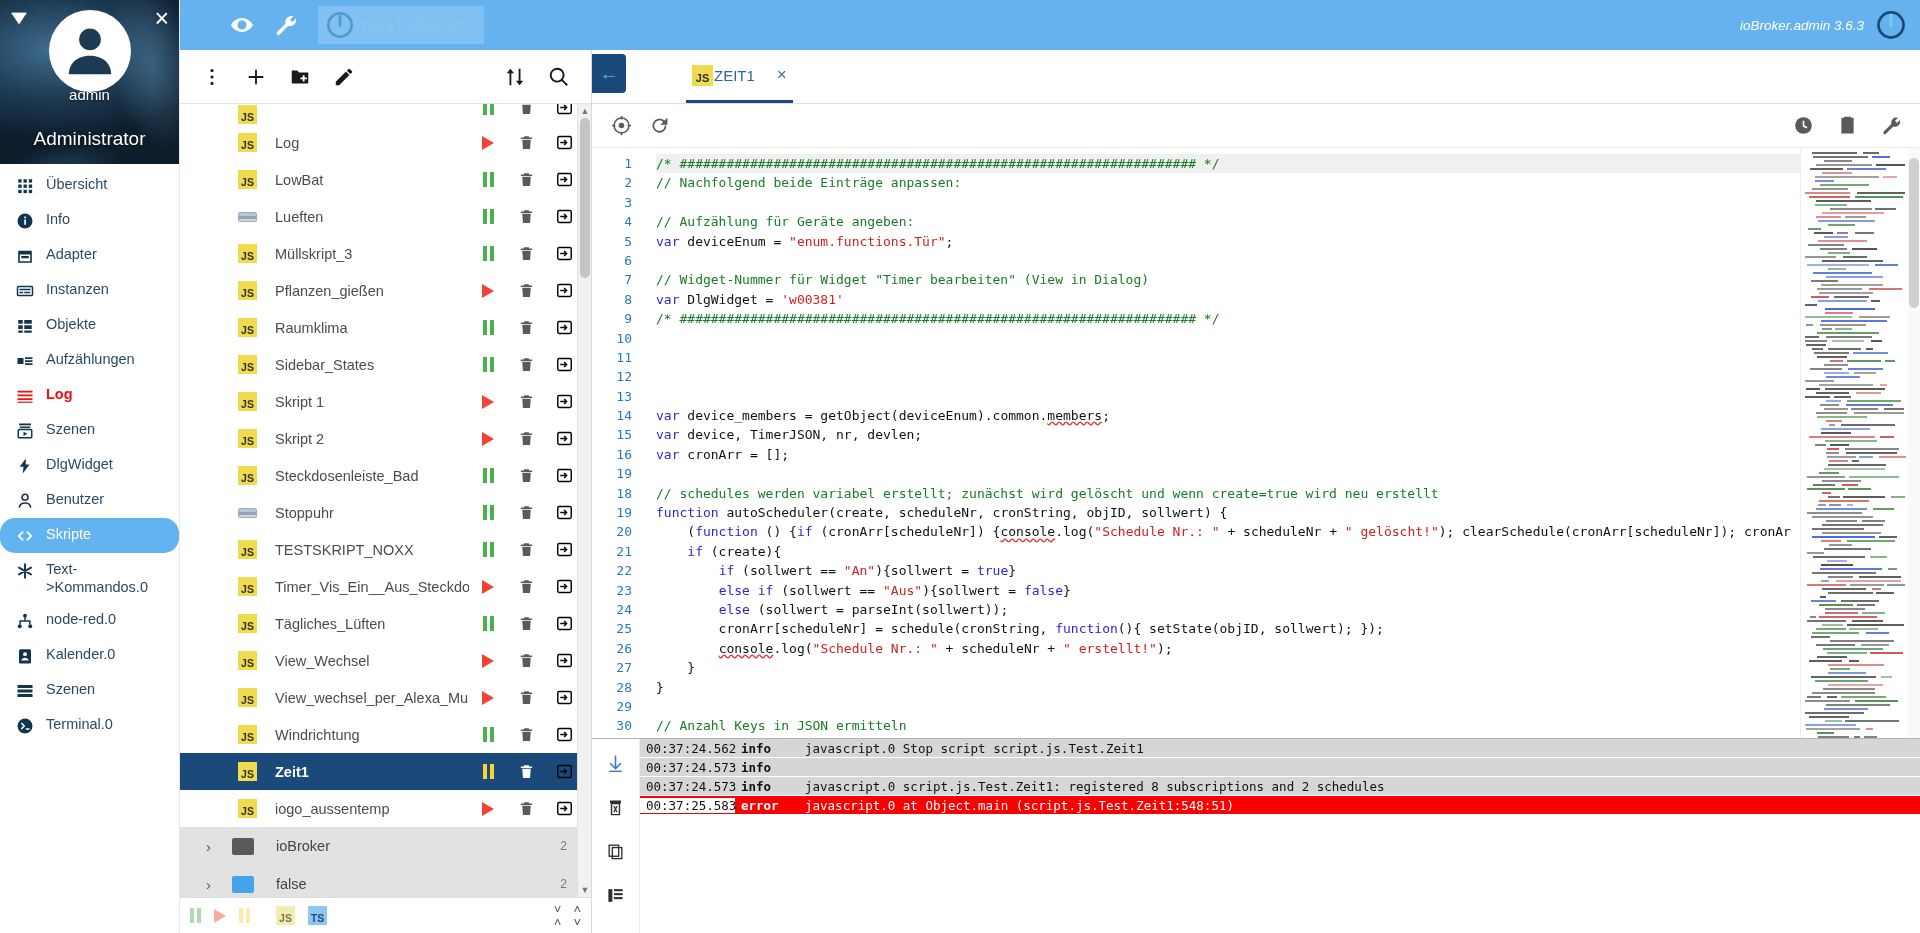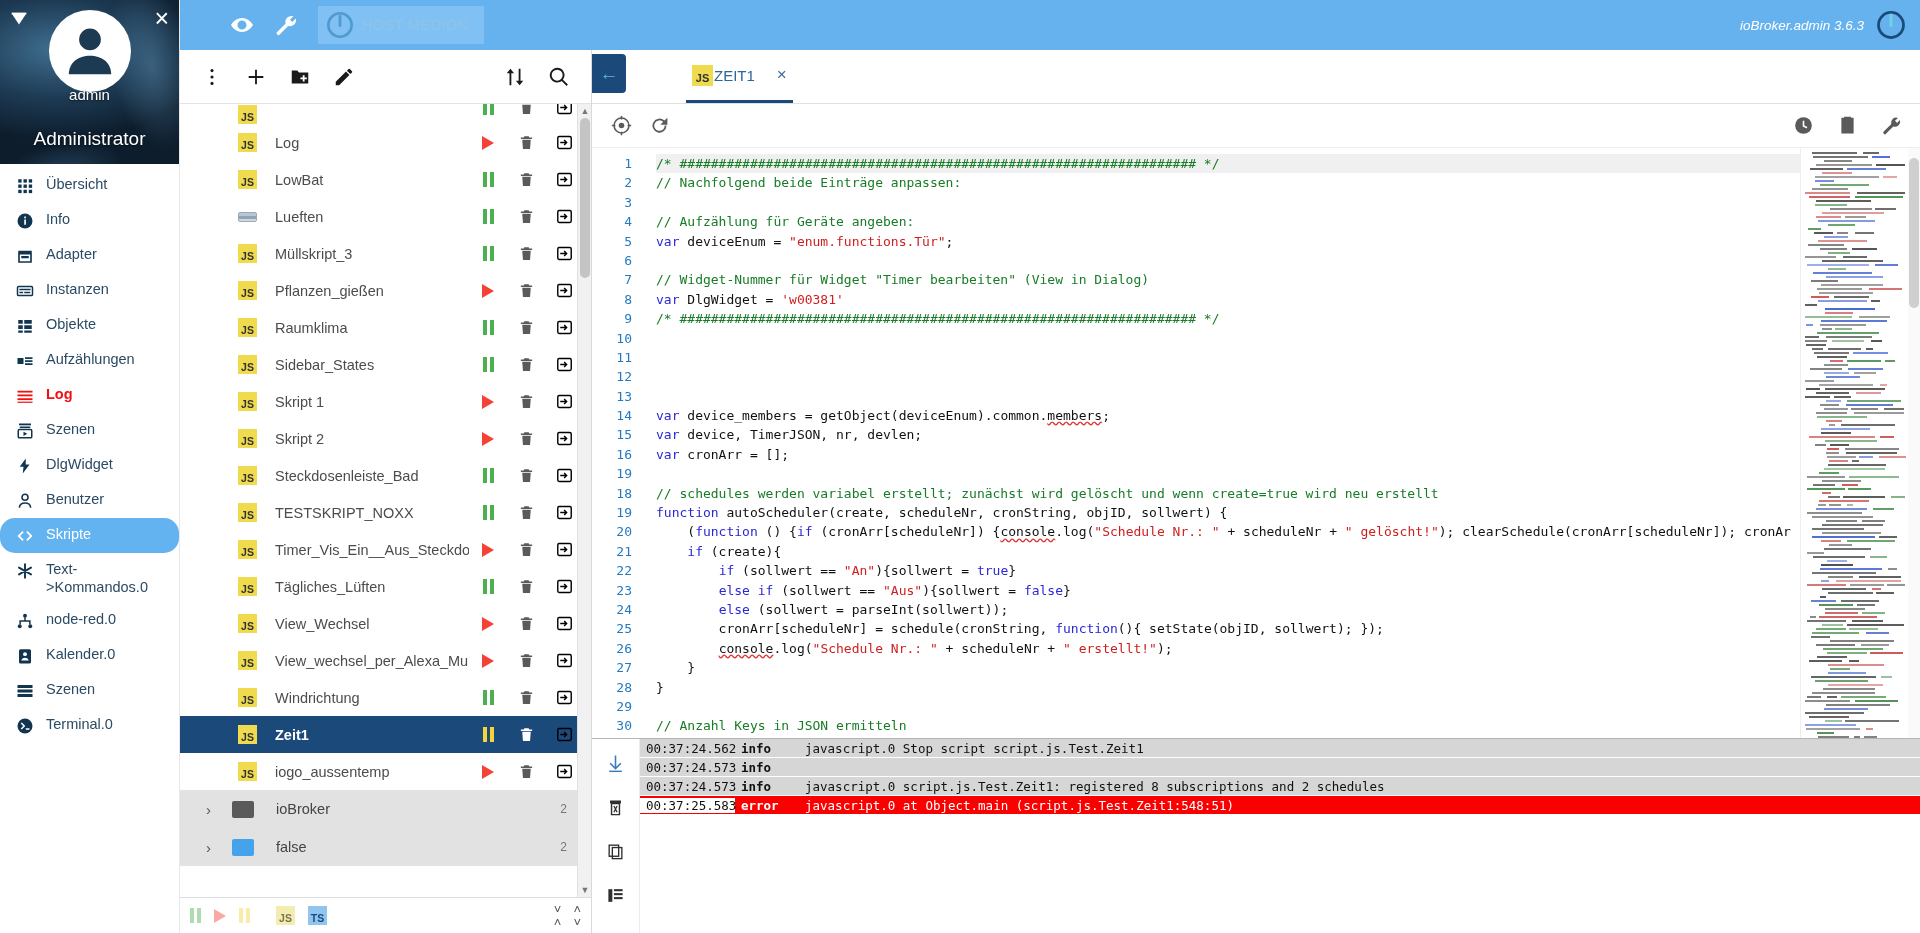--- a/index.html
+++ b/index.html
@@ -731,20 +731,43 @@
                     <svg viewBox="0 0 24 24">
                       <rect x="2.5" y="3.5" width="19" height="17" rx="2" fill="none" stroke="currentColor" stroke-width="2"></rect>
                       <path d="M6 12h9M11.5 8.5L15 12l-3.5 3.5" fill="none" stroke="currentColor" stroke-width="2"></path>
                     </svg>
                   </span>
                 </div>
               </div>
               <div class="row">
                 <span class="jsicon">JS</span>
                 <span class="name">Steckdosenleiste_Bad</span>
+                <div class="actions">
+                  <span class="act">
+                    <span class="pause">
+                      <i></i>
+                      <i></i>
+                    </span>
+                  </span>
+                  <span class="act">
+                    <svg viewBox="0 0 24 24">
+                      <path d="M9 3h6l1 2h4v2H4V5h4zM6 8h12l-1 13H7z"></path>
+                    </svg>
+                  </span>
+                  <span class="act">
+                    <svg viewBox="0 0 24 24">
+                      <rect x="2.5" y="3.5" width="19" height="17" rx="2" fill="none" stroke="currentColor" stroke-width="2"></rect>
+                      <path d="M6 12h9M11.5 8.5L15 12l-3.5 3.5" fill="none" stroke="currentColor" stroke-width="2"></path>
+                    </svg>
+                  </span>
+                </div>
+              </div>
+              <div class="row">
+                <span class="blkicon"></span>
+                <span class="name">Stoppuhr</span>
                 <div class="actions">
                   <span class="act">
                     <span class="pause">
                       <i></i>
                       <i></i>
                     </span>
                   </span>
                   <span class="act">
                     <svg viewBox="0 0 24 24">
                       <path d="M9 3h6l1 2h4v2H4V5h4zM6 8h12l-1 13H7z"></path>

